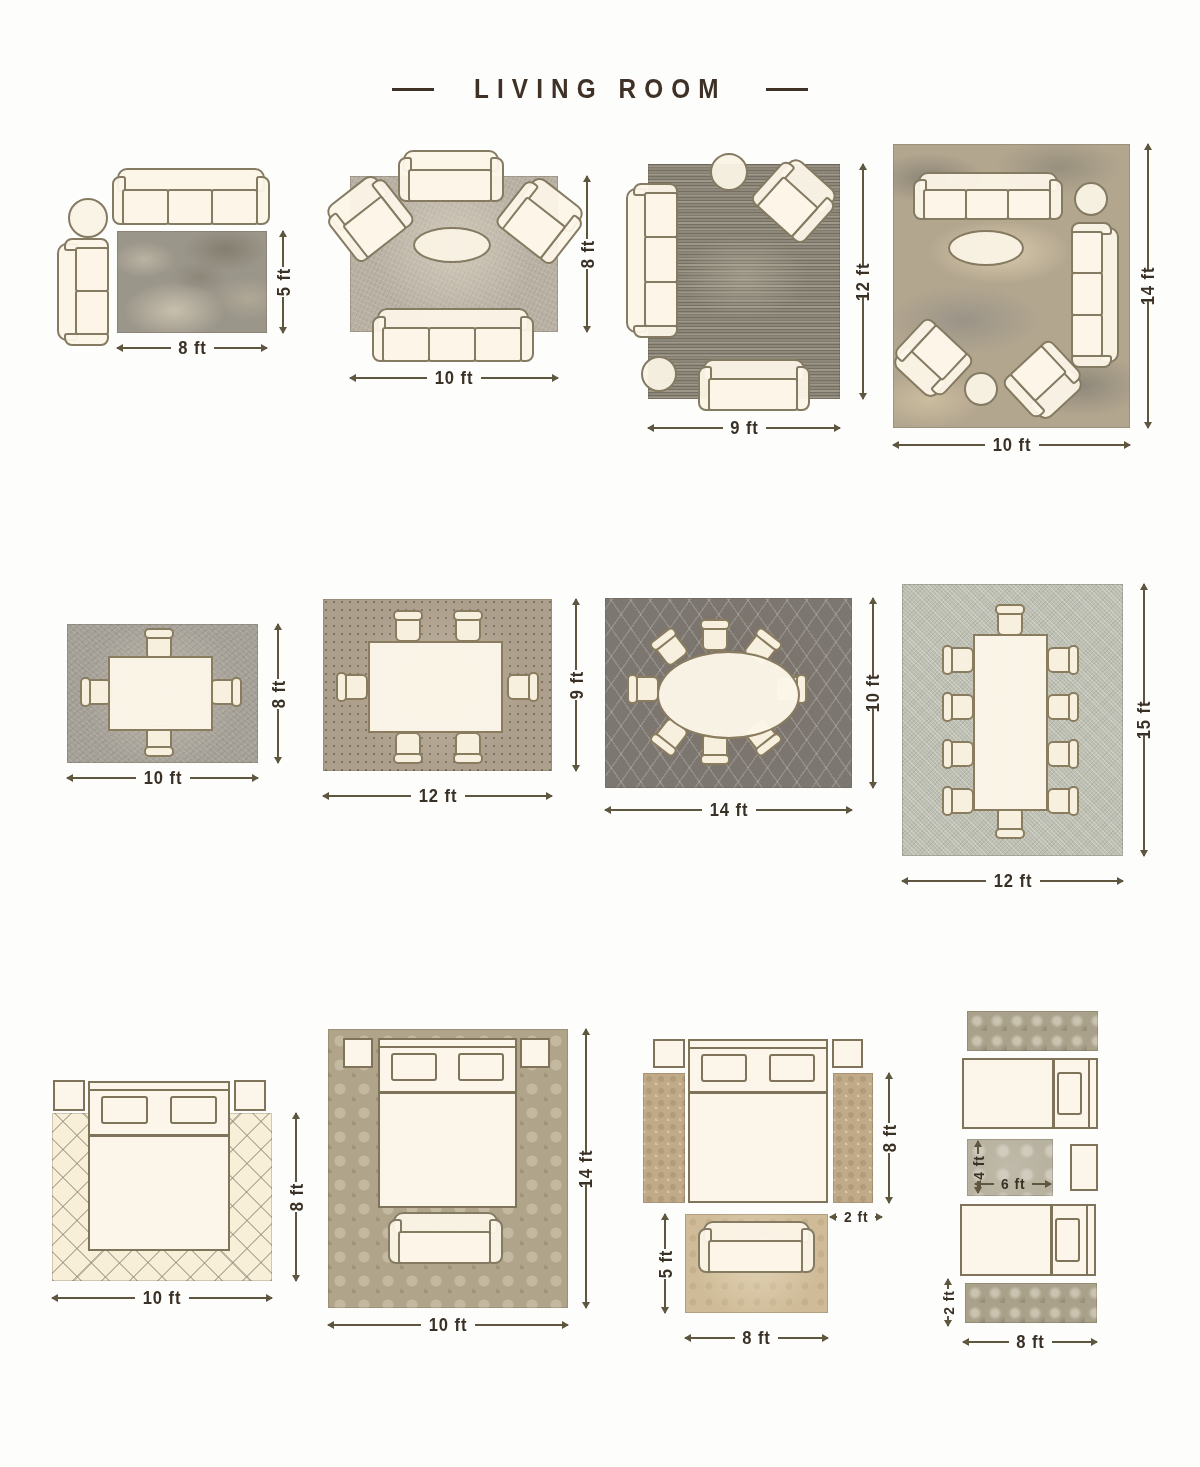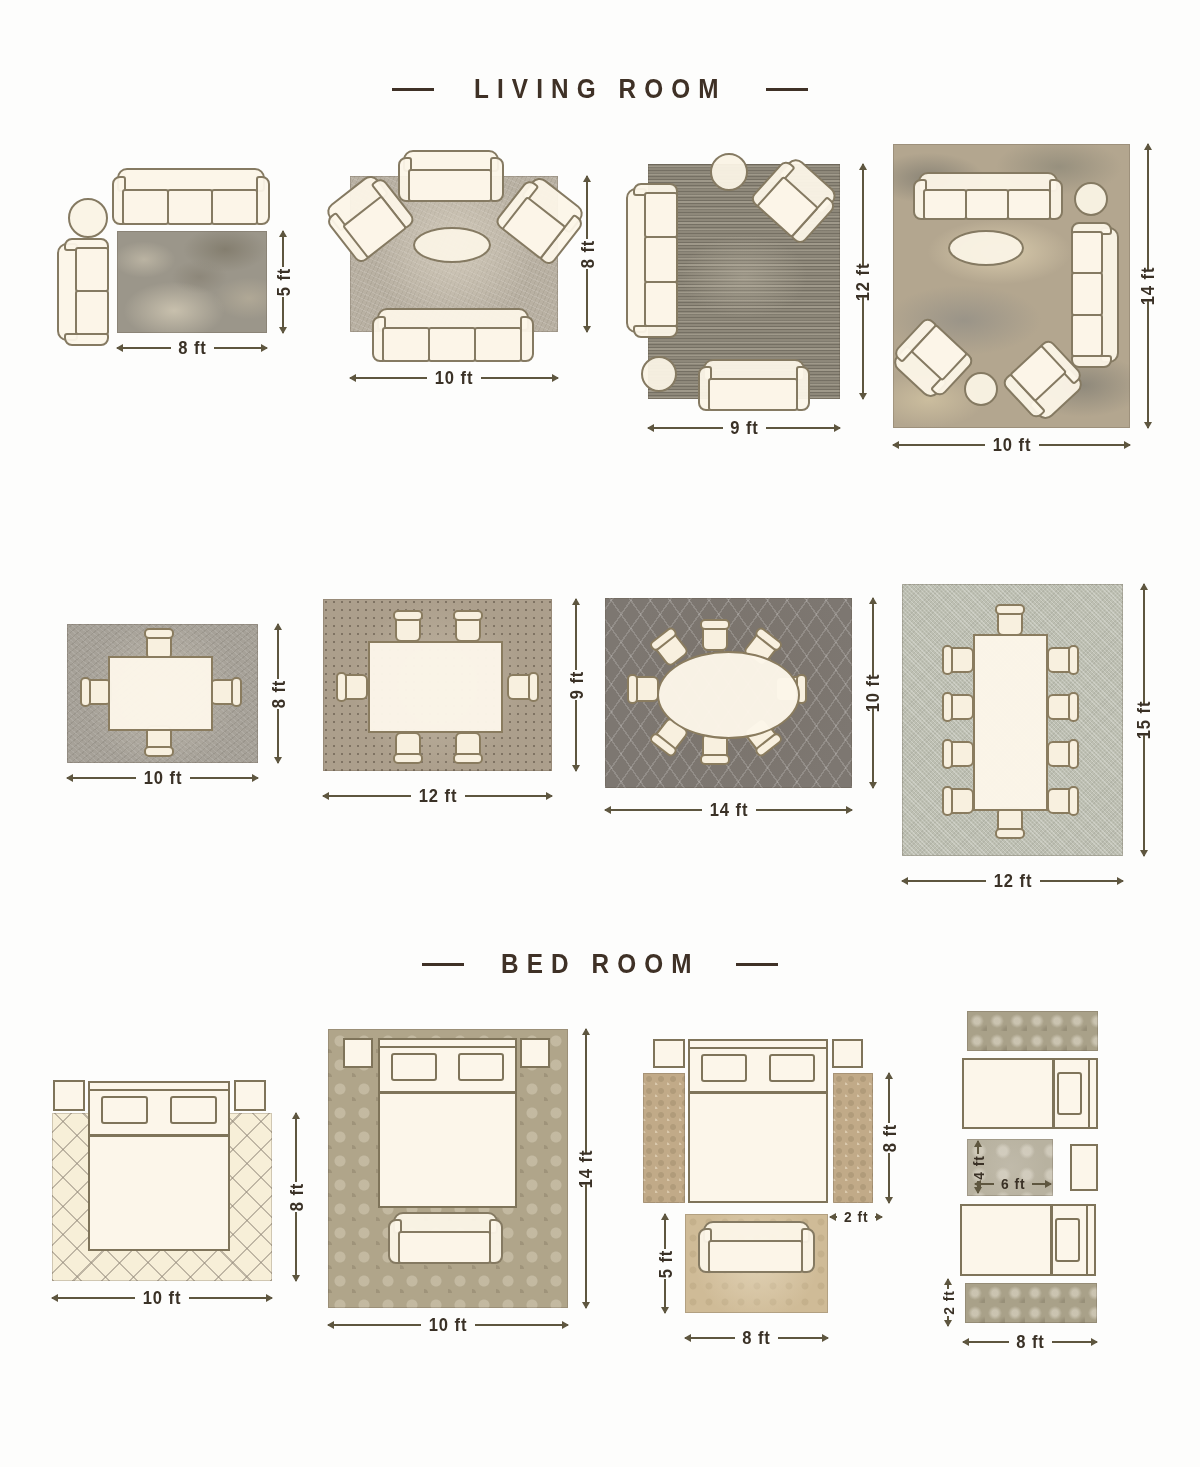--- a/index.html
+++ b/index.html
@@ -403,25 +403,20 @@
         <span class="lbl">12 ft</span>
         <span class="ln lb"></span>
     </div>
     <div class="dimv" style="left:238px;top:3px;height:272px">
       <span class="ln la"></span>
         <span class="lbl">15 ft</span>
         <span class="ln lb"></span>
     </div>
   </div>
 
-  <div class="sec" style="top:935px">
-    <span class="dash"></span>
-    <span class="sec-t">BED ROOM</span>
-    <span class="dash"></span>
-  </div>
 
   <div class="lay" style="left:40px;top:1055px;width:280px;height:250px">
     <div class="rug p-b1" style="left:12px;top:42px;width:220px;height:168px"></div>
     <div class="nst" style="left:13px;top:9px;width:32px;height:31px"></div>
     <div class="nst" style="left:194px;top:9px;width:32px;height:31px"></div>
     <div class="bedv" style="left:48px;top:10px;width:142px;height:170px">
       <span class="hb"></span>
       <span class="pl plA"></span>
       <span class="pl plB"></span>
       <span class="fold"></span>

